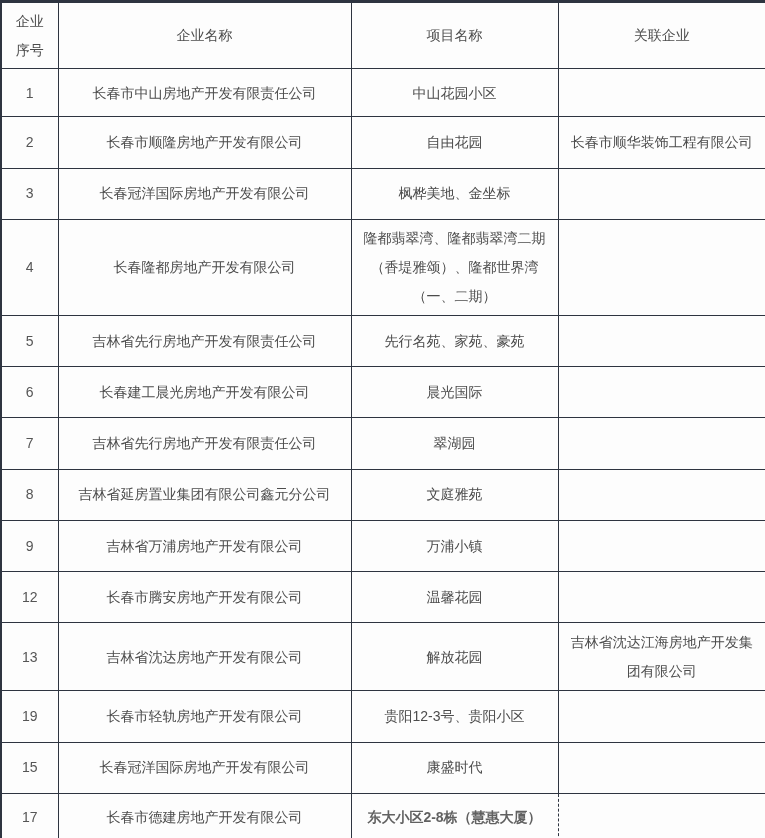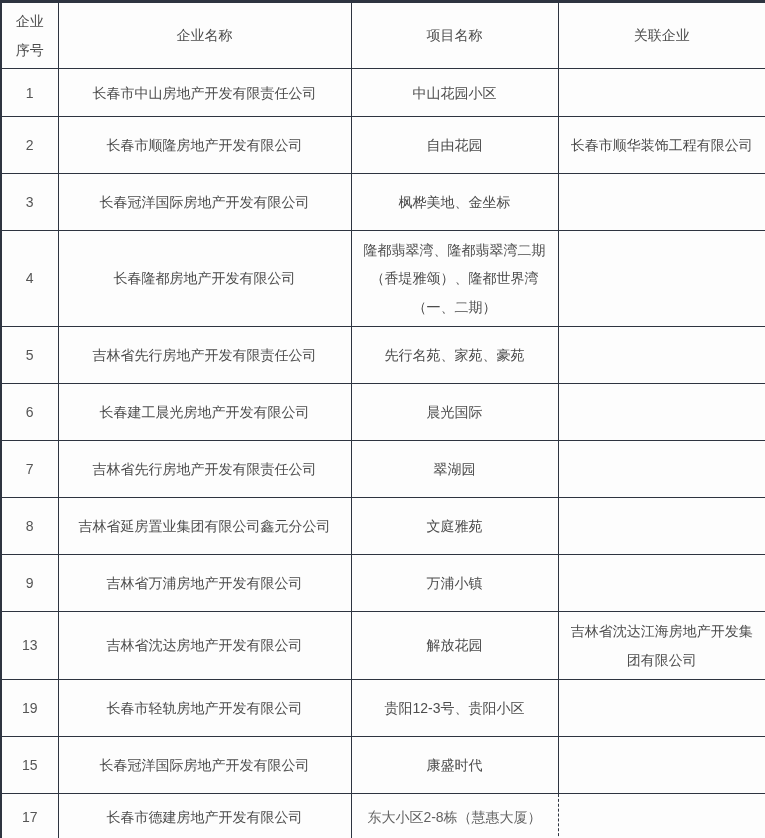--- a/index.html
+++ b/index.html
@@ -58,20 +58,21 @@
   }
   tbody tr:last-child td.project-cell {
     border-right: 1px dashed #2e3440;
   }
   tbody tr:last-child td.related-cell {
     border-left: 1px dashed #2e3440;
   }
   tbody tr:last-child td.project-cell .cell-text {
     filter: blur(0.4px);
     opacity: 0.88;
+    font-weight: bold;
   }
   tr.row-tall-3 { height: 96px; }
   tr.row-tall-2 { height: 68px; }
   tr.row-first  { height: 48px; }
 </style>
 </head>
 <body>
 
 <div class="page">
   <table class="company-table">
@@ -137,20 +138,26 @@
           <td class="company-cell"><span class="cell-text">吉林省延房置业集团有限公司鑫元分公司</span></td>
           <td class="project-cell"><span class="cell-text">文庭雅苑</span></td>
           <td class="related-cell"><span class="cell-text"></span></td>
         </tr>
         <tr>
           <td class="serial-cell"><span class="cell-text">9</span></td>
           <td class="company-cell"><span class="cell-text">吉林省万浦房地产开发有限公司</span></td>
           <td class="project-cell"><span class="cell-text">万浦小镇</span></td>
           <td class="related-cell"><span class="cell-text"></span></td>
         </tr>
+        <tr>
+          <td class="serial-cell"><span class="cell-text">12</span></td>
+          <td class="company-cell"><span class="cell-text">长春市腾安房地产开发有限公司</span></td>
+          <td class="project-cell"><span class="cell-text">温馨花园</span></td>
+          <td class="related-cell"><span class="cell-text"></span></td>
+        </tr>
         <tr class="row-tall-2">
           <td class="serial-cell"><span class="cell-text">13</span></td>
           <td class="company-cell"><span class="cell-text">吉林省沈达房地产开发有限公司</span></td>
           <td class="project-cell"><span class="cell-text">解放花园</span></td>
           <td class="related-cell"><span class="cell-text">吉林省沈达江海房地产开发集团有限公司</span></td>
         </tr>
         <tr>
           <td class="serial-cell"><span class="cell-text">19</span></td>
           <td class="company-cell"><span class="cell-text">长春市轻轨房地产开发有限公司</span></td>
           <td class="project-cell"><span class="cell-text">贵阳12-3号、贵阳小区</span></td>

